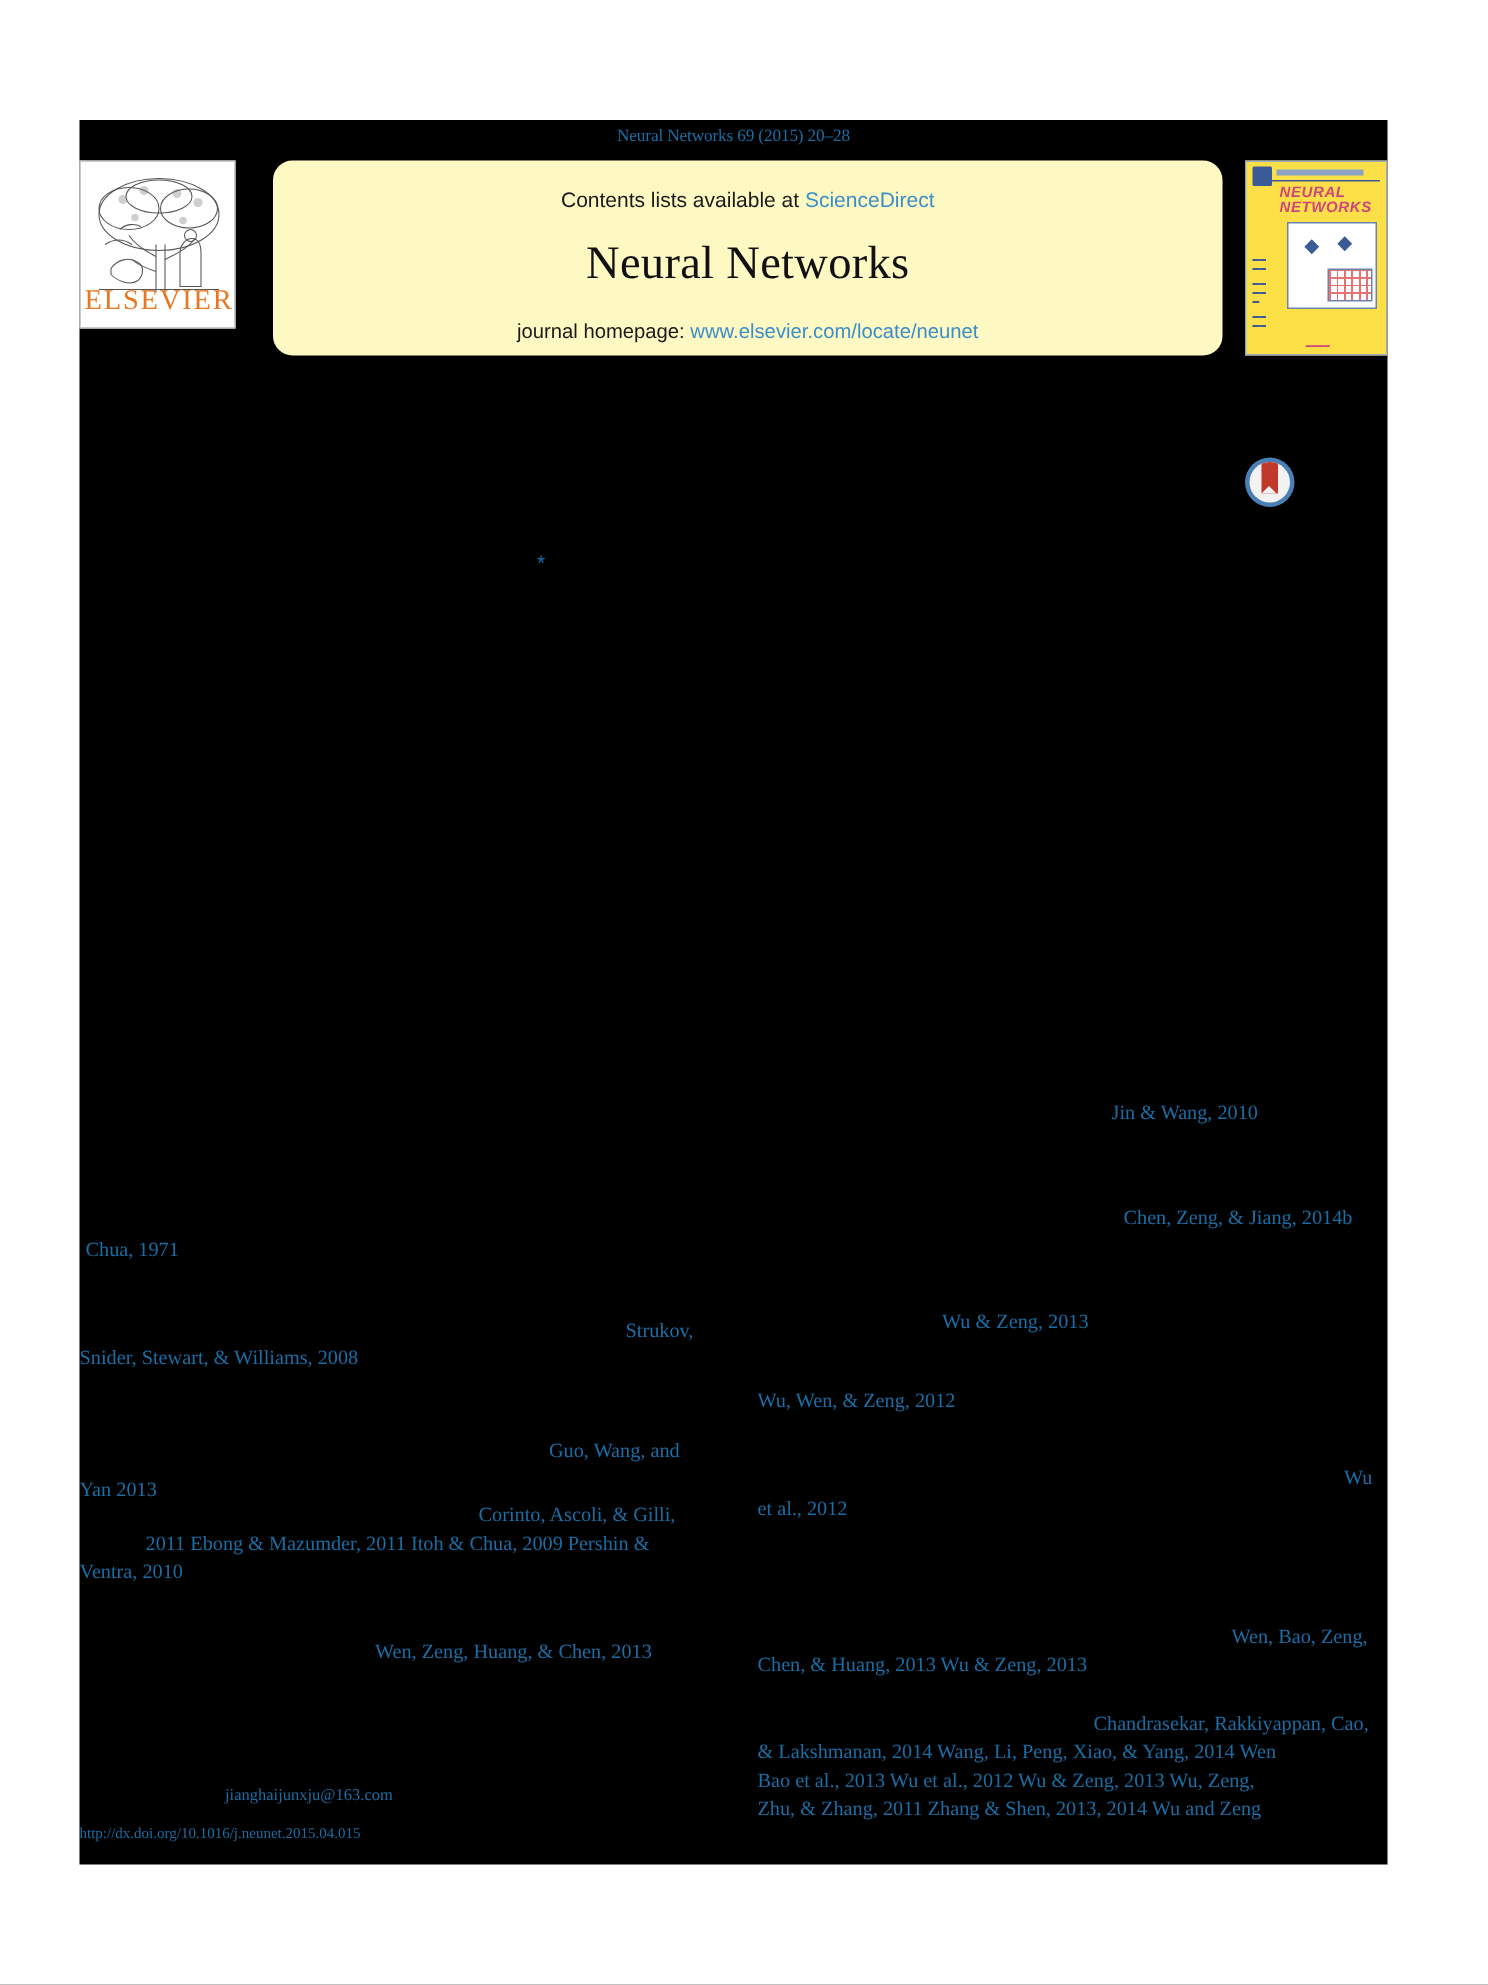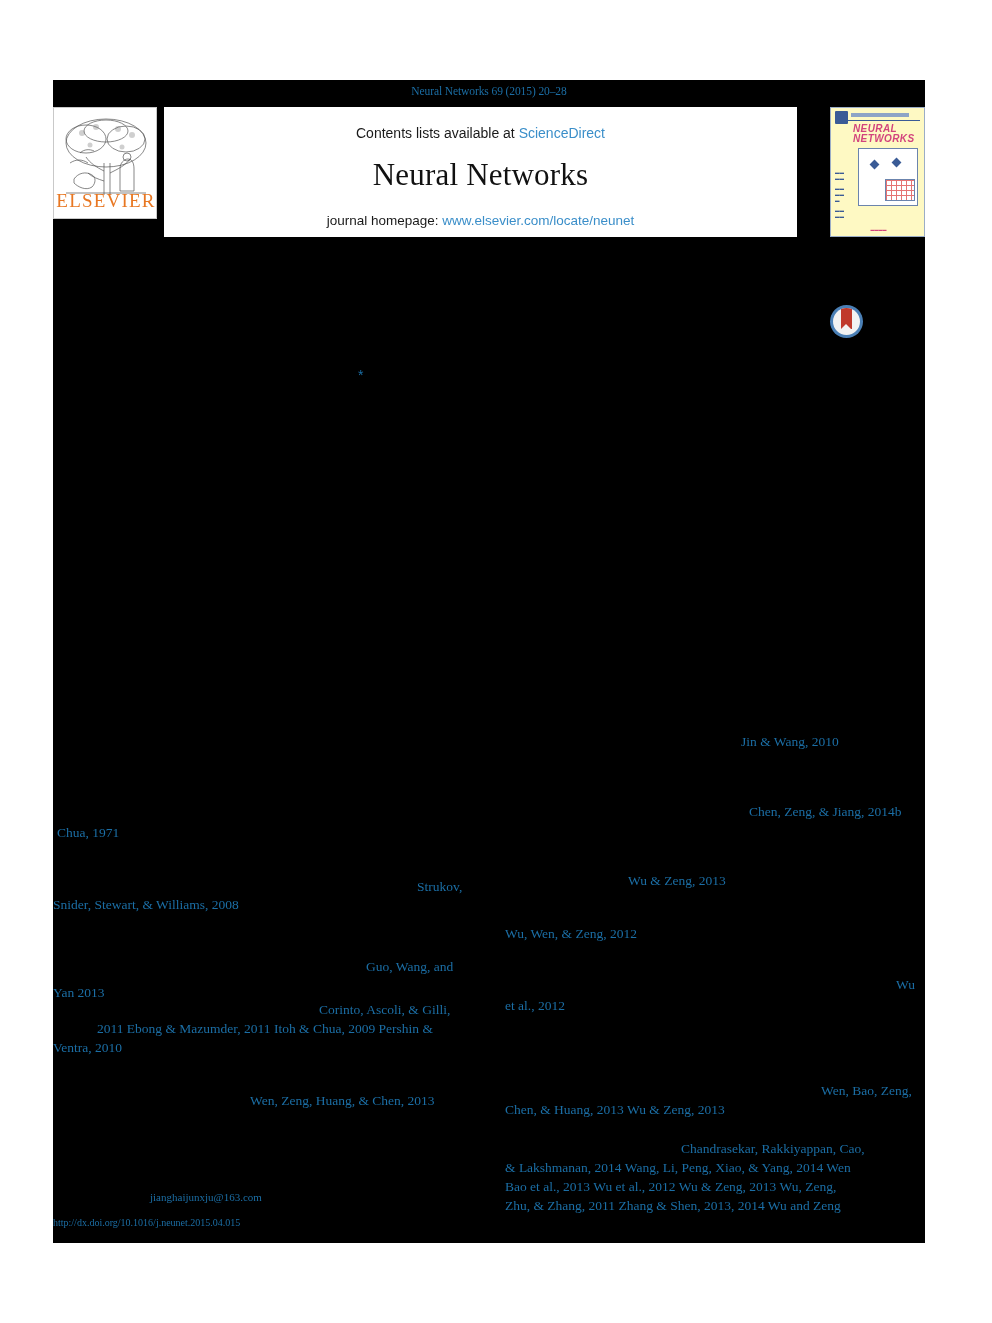--- a/index.html
+++ b/index.html
@@ -75,25 +75,26 @@
     text-align: center;
     color: #e87722;
     font-family: "Liberation Serif", serif;
     font-size: 19px;
     letter-spacing: 1.2px;
     font-weight: 400;
   }
 
   #journal-banner {
     position: absolute;
-    left: 111px;
+    left: 129px;
     top: 0px;
     width: 633px;
     height: 130px;
-    background: #ffffff;
+    background: #fef9c3;
+    border-radius: 13px;
   }
   #contents-line {
     position: absolute;
     left: 0; top: 18px;
     width: 633px;
     text-align: center;
     font-family: "Liberation Sans", sans-serif;
     font-size: 14px;
     color: #1a1a1a;
   }
@@ -118,21 +119,21 @@
     color: #1a1a1a;
   }
   #homepage-line .hp-link { color: #3a8ec9; }
 
   #journal-cover {
     position: absolute;
     left: 777px;
     top: 0px;
     width: 95px;
     height: 130px;
-    background: #fef9c3;
+    background: #fde047;
     border: 1px solid #9badc6;
     box-sizing: border-box;
     overflow: hidden;
   }
   .cov-toprule {
     position: absolute; left: 6px; top: 12px; width: 83px; height: 1px;
     background: #3a5b96;
   }
   .cov-issueline {
     position: absolute; left: 20px; top: 5px; width: 58px; height: 4px;
@@ -344,21 +345,21 @@
       <div class="cit" style="left: 313px; top: 878px;">Guo, Wang, and</div>
       <div class="cit" style="left: 0px; top: 904px;">Yan   2013</div>
       <div class="cit" style="left: 843px; top: 896px;">Wu</div>
       <div class="cit" style="left: 266px; top: 921px;">Corinto, Ascoli, &amp; Gilli,</div>
       <div class="cit" style="left: 452px; top: 917px; text-align: center;">et al., 2012</div>
       <div class="cit" style="left: 0px; top: 940px; padding-left: 44px;">2011  Ebong &amp; Mazumder, 2011  Itoh &amp; Chua, 2009  Pershin &amp;</div>
       <div class="cit" style="left: 0px; top: 959px;">Ventra, 2010</div>
       <div class="cit" style="left: 197px; top: 1012px;">Wen, Zeng, Huang, &amp; Chen, 2013</div>
       <div class="cit" style="left: 768px; top: 1002px;">Wen, Bao, Zeng,</div>
       <div class="cit" style="left: 452px; top: 1021px;">Chen,  &amp;  Huang,  2013   Wu  &amp;  Zeng,  2013</div>
-      <div class="cit" style="left: 628px; top: 1060px;">Chandrasekar, Rakkiyappan, Cao,</div>
+      <div class="cit" style="left: 676px; top: 1060px;">Chandrasekar, Rakkiyappan, Cao,</div>
       <div class="cit" style="left: 452px; top: 1079px;">&amp; Lakshmanan, 2014  Wang, Li, Peng, Xiao, &amp; Yang, 2014  Wen</div>
       <div class="cit" style="left: 452px; top: 1098px;">Bao et al.,  2013  Wu et al., 2012  Wu &amp; Zeng, 2013  Wu, Zeng,</div>
       <div class="cit" style="left: 452px; top: 1117px;">Zhu, &amp; Zhang, 2011  Zhang &amp; Shen, 2013, 2014      Wu and Zeng</div>
     </div>
 
   <div id="email-line">jianghaijunxju@163.com</div>
   <div id="doi-line">http://dx.doi.org/10.1016/j.neunet.2015.04.015</div>
 
 </div>
 

